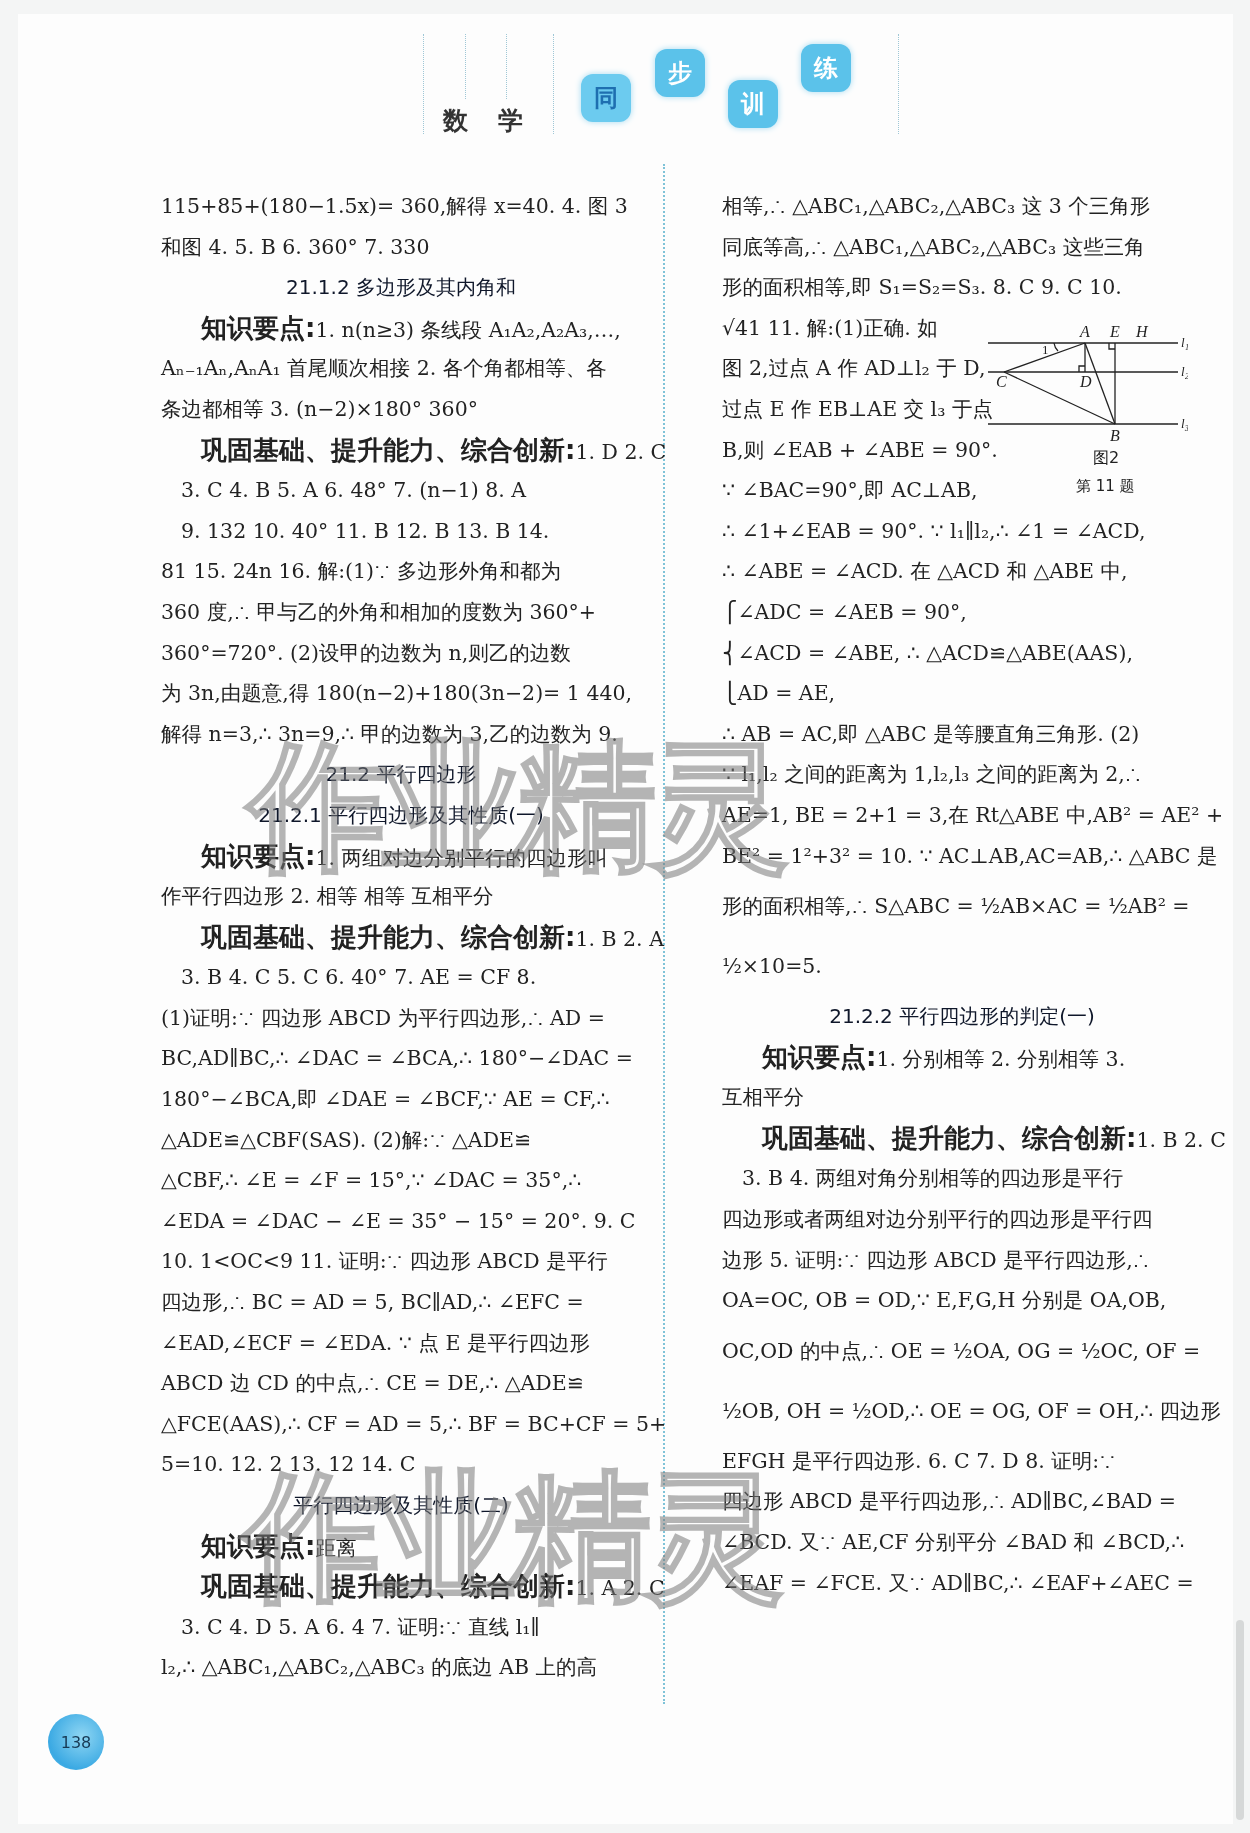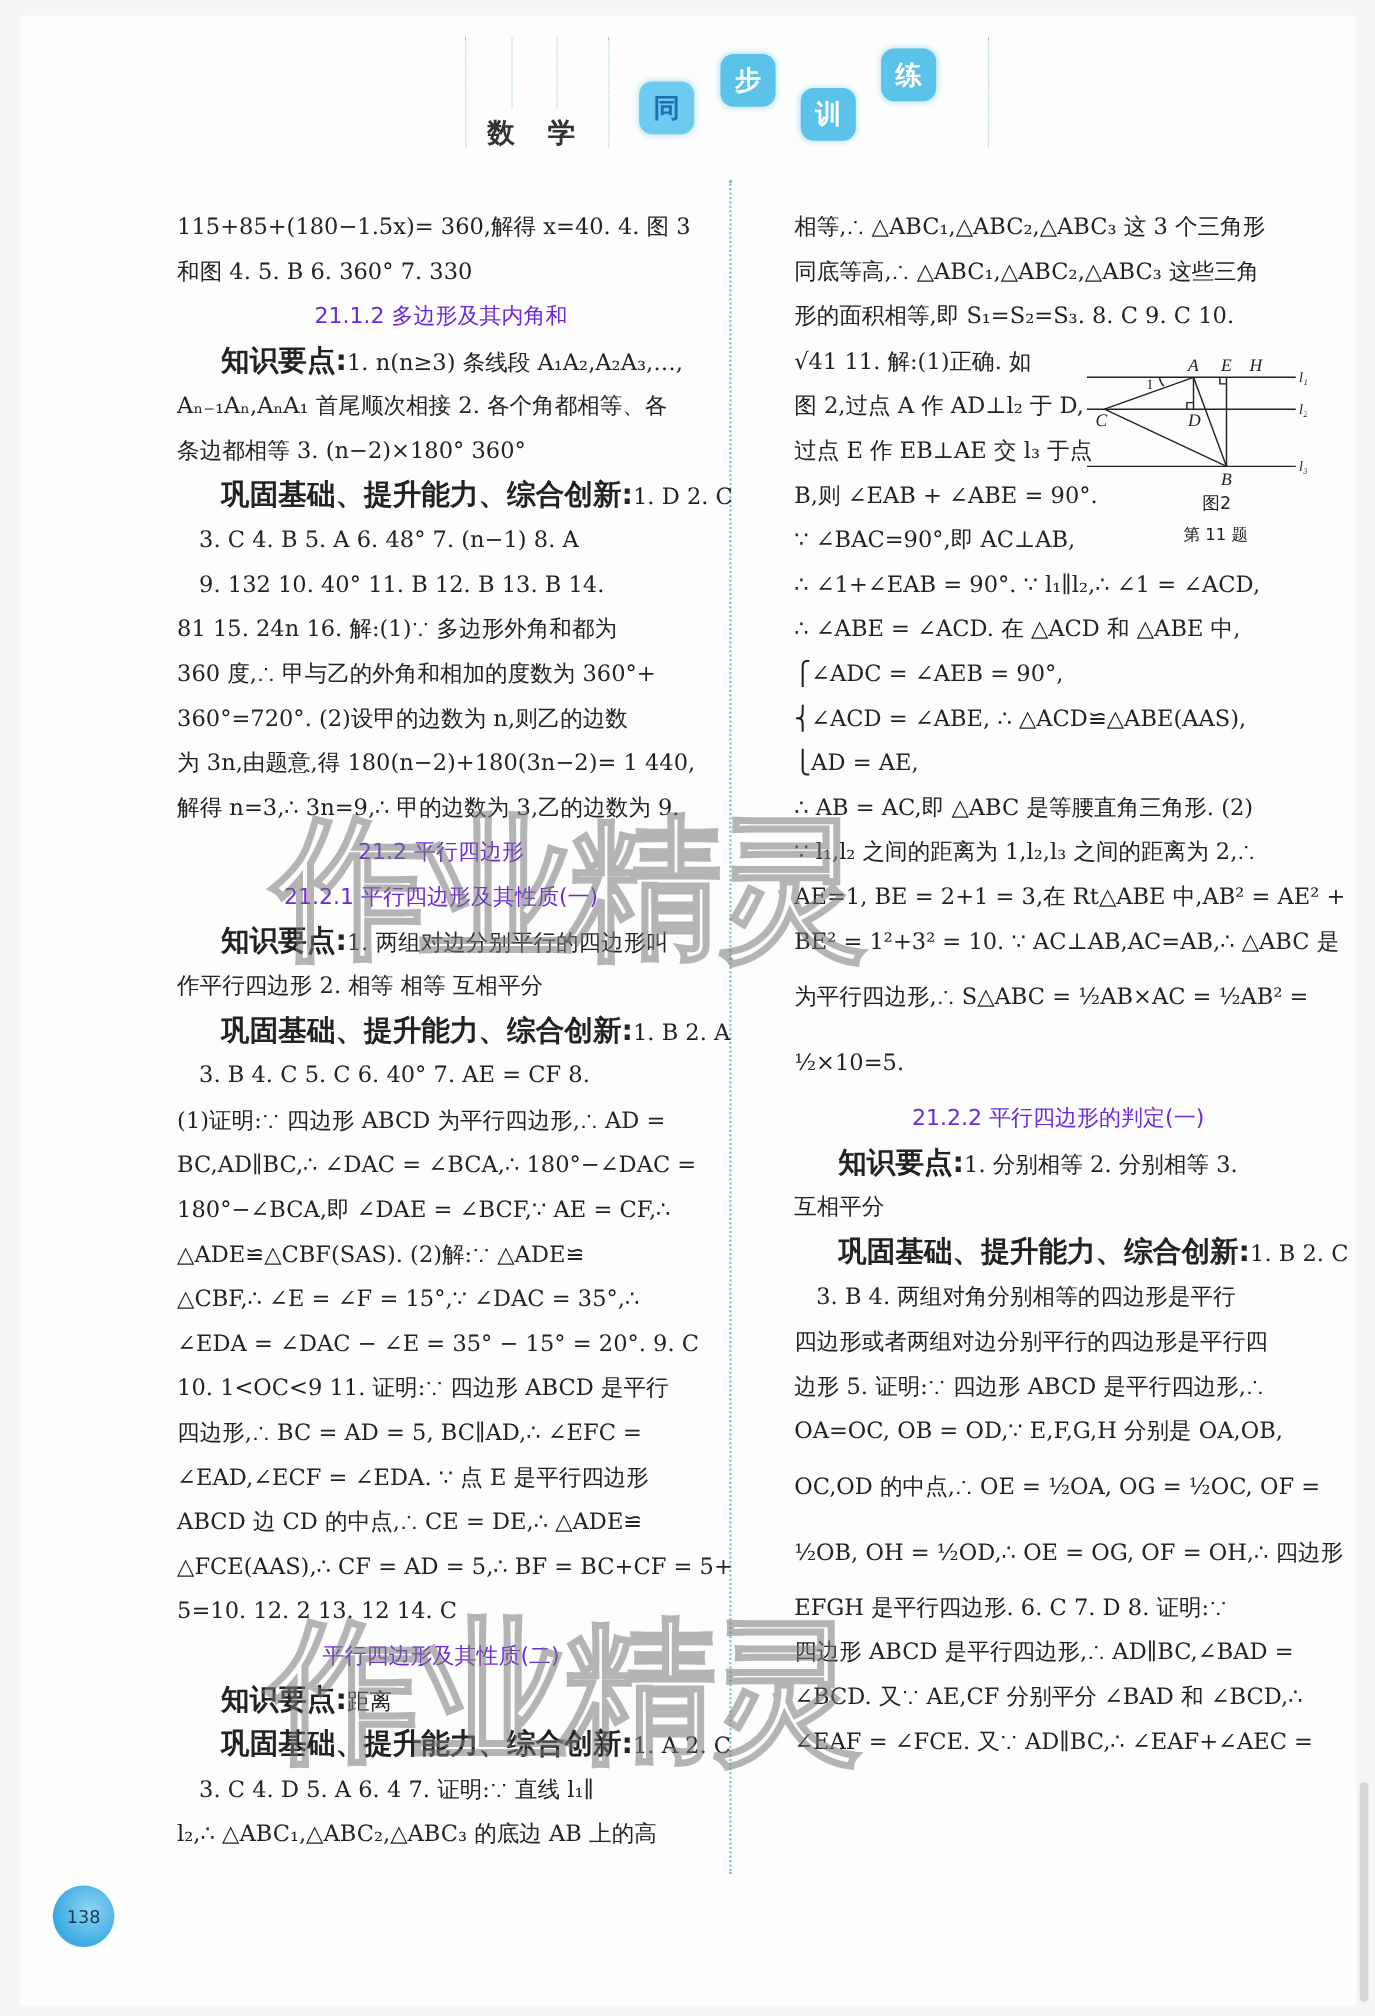--- a/index.html
+++ b/index.html
@@ -10,21 +10,21 @@
   .hdr-subj { position:absolute; top:90px; font-family:"DejaVu Sans",sans-serif; font-weight:bold; font-size:25px; color:#333; letter-spacing:2px; }
   .tile { position:absolute; width:50px; height:48px; border-radius:12px; background:#5bc2ea;
           color:#fff; font-family:"DejaVu Sans",sans-serif; font-weight:bold; font-size:24px;
           display:flex; align-items:center; justify-content:center; box-shadow:0 0 6px #a6dbf1; }
   .tile.t1 { color:#1e6fb0; background:#6ccbef; }
   .col-div { position:absolute; left:645px; top:150px; height:1540px; border-left:2px dotted #7fc3d8; }
   .col { position:absolute; top:172px; font-size:20.5px; line-height:40.6px; }
   .col.left { left:123px; width:480px;margin-left:20px; }
   .col.right { left:704px; width:480px; }
   .line { white-space:nowrap; overflow:visible; height:40.6px; }
-  .h { color:#6d28d9; font-family:"DejaVu Sans",sans-serif; font-size:20px; text-align:center; height:40.6px; }
+  .h { color:#0f172a; font-family:"DejaVu Sans",sans-serif; font-size:20px; text-align:center; height:40.6px; }
   .b { font-weight:bold; font-family:"DejaVu Sans",sans-serif; font-size:26px; }
   .ind { padding-left:40px; }
   .ind2 { padding-left:20px; }
   .tall { height:60px; line-height:60px; }
   .fig { position:absolute; left:970px; top:305px; width:200px; height:190px; }
   .pageno { position:absolute; left:30px; top:1700px; width:56px; height:56px; border-radius:50%;
             background:radial-gradient(circle at 60% 40%, #8fd6f3, #3aa9e3 70%, #6cc6ee);
             font-family:"DejaVu Sans",sans-serif; font-size:16px; color:#173a55;
             display:flex; align-items:center; justify-content:center; }
   .wm { position:absolute; font-family:"DejaVu Sans",sans-serif; font-weight:bold; font-size:140px;
@@ -103,21 +103,21 @@
       <div class="line">∵ ∠BAC=90°,即 AC⊥AB,</div>
       <div class="line">∴ ∠1+∠EAB = 90°. ∵ l₁∥l₂,∴ ∠1 = ∠ACD,</div>
       <div class="line">∴ ∠ABE = ∠ACD. 在 △ACD 和 △ABE 中,</div>
       <div class="line">⎧∠ADC = ∠AEB = 90°,</div>
       <div class="line">⎨∠ACD = ∠ABE,       ∴ △ACD≌△ABE(AAS),</div>
       <div class="line">⎩AD = AE,</div>
       <div class="line">∴ AB = AC,即 △ABC 是等腰直角三角形.   (2)</div>
       <div class="line">∵ l₁,l₂ 之间的距离为 1,l₂,l₃ 之间的距离为 2,∴</div>
       <div class="line">AE=1, BE = 2+1 = 3,在 Rt△ABE 中,AB² = AE² +</div>
       <div class="line">BE² = 1²+3² = 10. ∵ AC⊥AB,AC=AB,∴ △ABC 是</div>
-      <div class="line tall">为平行四边形,∴ S△ABC = ½AB×AC = ½AB² =</div>
+      <div class="line tall">形的面积相等,∴ S△ABC = ½AB×AC = ½AB² =</div>
       <div class="line tall">½×10=5.</div>
       <div class="h">21.2.2    平行四边形的判定(一)</div>
       <div class="line ind"><span class="b">知识要点:</span><span>1. 分别相等   2. 分别相等   3.</span></div>
       <div class="line">互相平分</div>
       <div class="line ind"><span class="b">巩固基础、提升能力、综合创新:</span><span>1. B   2. C</span></div>
       <div class="line ind2">3. B   4. 两组对角分别相等的四边形是平行</div>
       <div class="line">四边形或者两组对边分别平行的四边形是平行四</div>
       <div class="line">边形   5. 证明:∵ 四边形 ABCD 是平行四边形,∴</div>
       <div class="line">OA=OC, OB = OD,∵ E,F,G,H 分别是 OA,OB,</div>
       <div class="line tall">OC,OD 的中点,∴ OE = ½OA, OG = ½OC, OF =</div>

